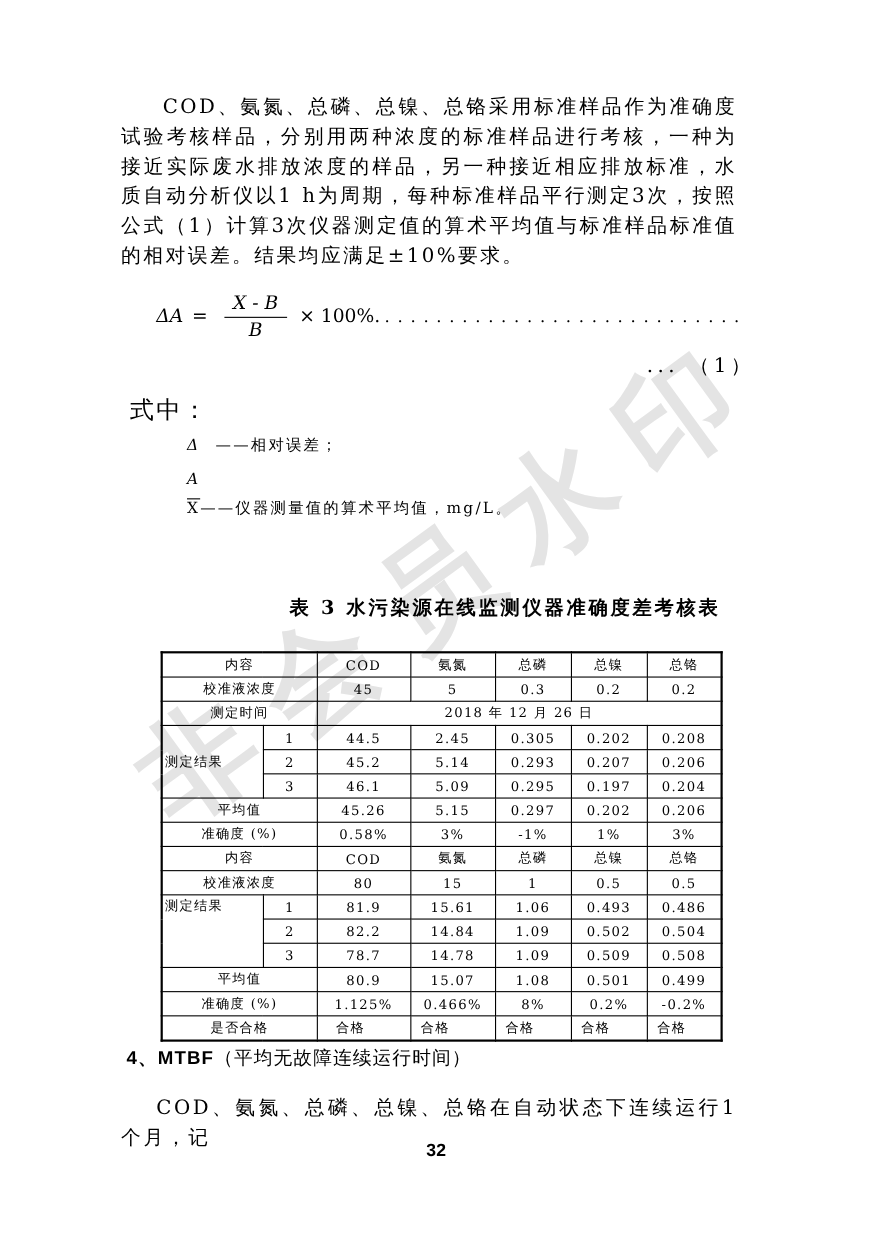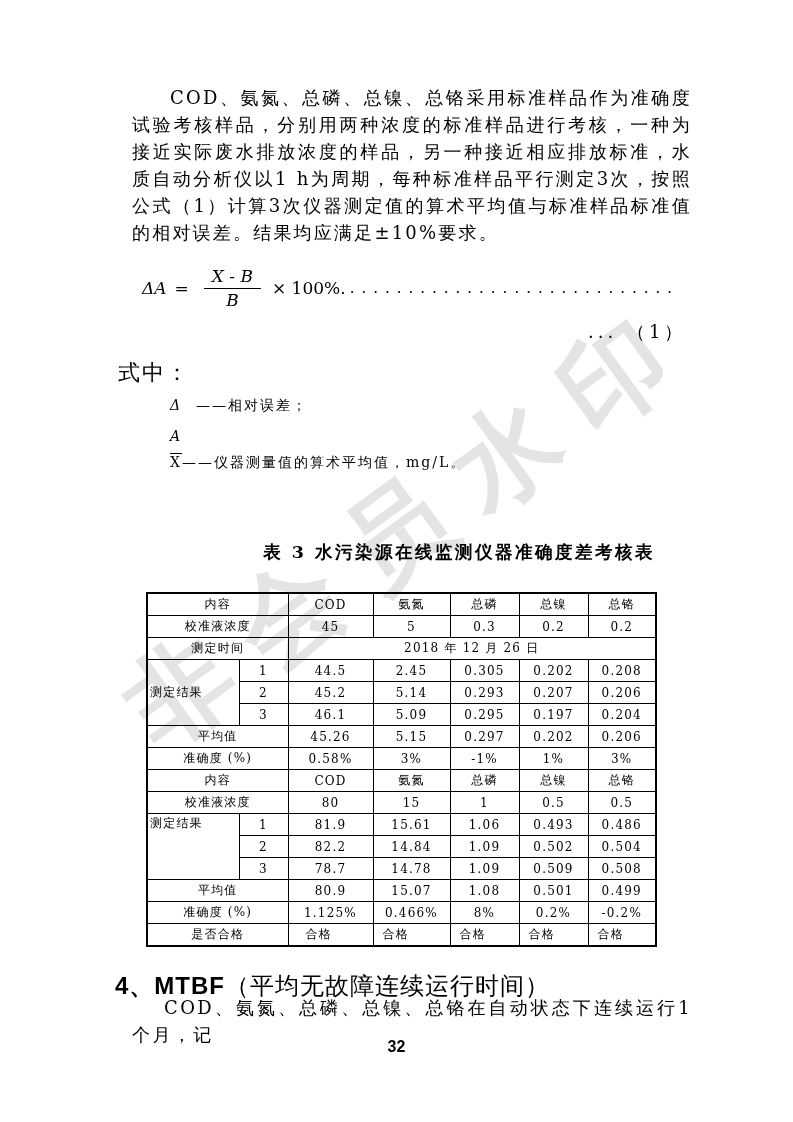--- a/index.html
+++ b/index.html
@@ -9,21 +9,21 @@
     overflow:hidden;
   }
   .layer{position:relative;z-index:1;}
   .watermark{
     position:absolute;left:138px;top:652px;height:140px;line-height:140px;
     font-size:104px;letter-spacing:30px;font-weight:bold;color:#e4e4e4;
     white-space:nowrap;transform:rotate(-36deg);transform-origin:0 50%;
     z-index:0;pointer-events:none;user-select:none;
   }
   .para{
-    position:absolute;left:132px;width:560px;font-size:18px;line-height:27px;
+    position:absolute;left:110px;width:560px;font-size:18px;line-height:27px;
     text-align:justify;letter-spacing:2.2px;margin:0;
   }
   .para-intro{top:84px;text-indent:38px;}
   .para-close{top:994px;text-indent:32px;letter-spacing:2.4px;}
   .formula-row{
     position:absolute;left:142px;top:264px;width:537px;height:48px;
     display:flex;align-items:center;font-size:17px;font-style:italic;
   }
   .f-lhs{margin-right:8px;}
   .f-eq{margin-right:8px;font-style:normal;}
@@ -53,21 +53,21 @@
   }
   table.acc td{
     border:1px solid #000;height:21px;text-align:center;padding:0;
     letter-spacing:1.2px;overflow:hidden;white-space:nowrap;
   }
   table.acc td.results-lbl{text-align:left;padding-left:2px;}
   table.acc td.v-top{vertical-align:top;padding-top:1px;}
   table.acc td.pass-cell{text-align:left;padding-left:9px;}
   table.acc td.pass-cell.pc-first{padding-left:17px;}
   .sec-heading{
-    position:absolute;left:115px;top:950px;font-size:24px;letter-spacing:1px;margin-top:20px;
+    position:absolute;left:115px;top:950px;font-size:17px;letter-spacing:1px;
   }
   .sec-heading .num{font-family:"Liberation Sans","DejaVu Sans",sans-serif;font-weight:bold;}
   .sec-heading .paren{font-weight:normal;}
   .page-number{
     position:absolute;left:0;top:1038px;width:793px;text-align:center;
     font-size:16px;font-weight:bold;font-family:"Liberation Sans","DejaVu Sans",sans-serif;
   }
 </style>
 </head>
 <body>

